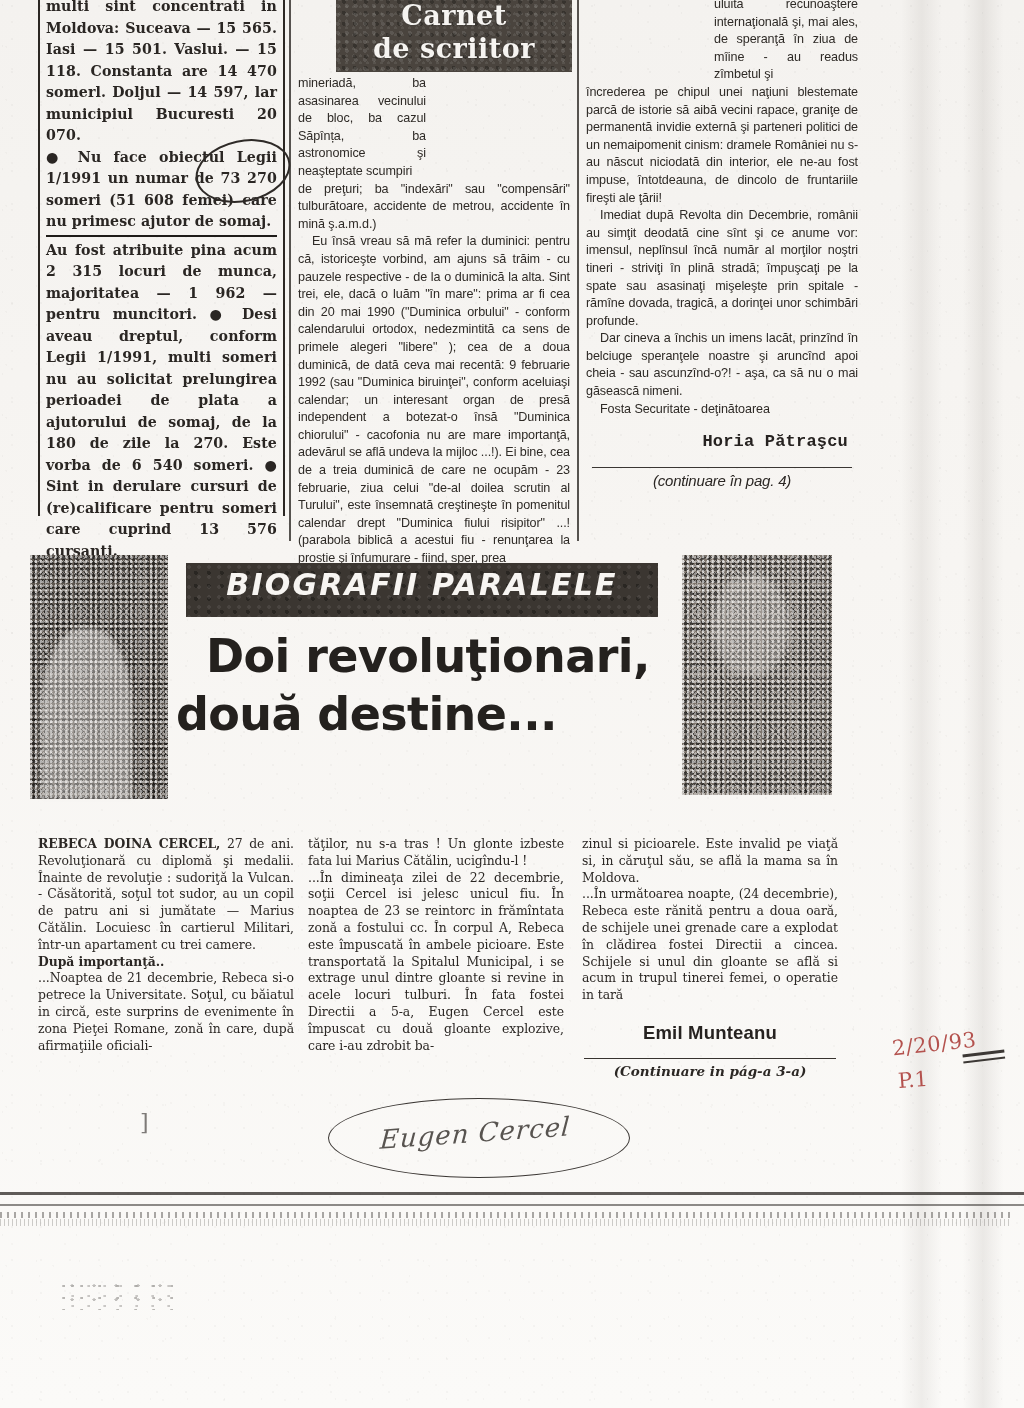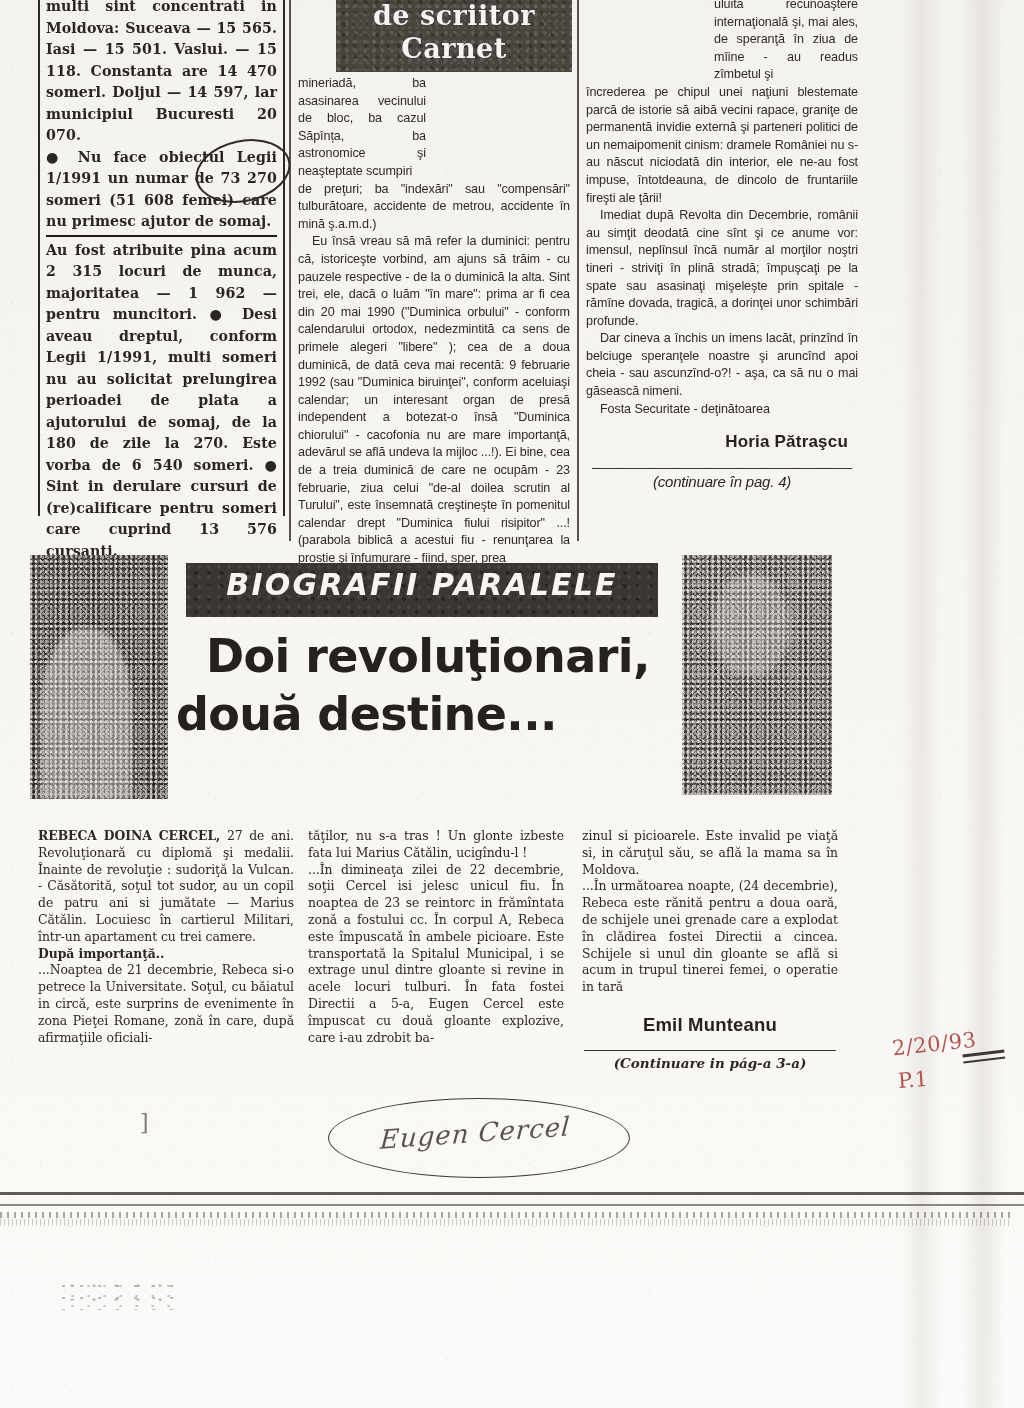--- a/index.html
+++ b/index.html
@@ -134,21 +134,21 @@
     font-family: "Liberation Sans", sans-serif;
     font-size: 12.6px;
     line-height: 17.6px;
     color: #2e2a26;
     text-align: justify;
     margin: 0;
     letter-spacing: -.1px;
   }
   .c3-indentwrap { margin-left: 128px; }
   .byline {
-    font-family: Liberation Sans, sans-serif;
+    font-family: Liberation Mono, monospace;
     font-weight: 700;
     font-size: 17px;
     text-align: right;
     color: #262220;
     margin: 14px 10px 0 0;
     letter-spacing: .2px;
   }
   .cont-rule {
     border: 0;
     border-top: 1.6px solid #3a3633;
@@ -245,21 +245,21 @@
   }
   #headline .l1 { display: block; text-align: left; padding-left: 30px; }
   #headline .l2 { display: block; text-align: left; padding-right: 4px; }
 
   
   #bottom-section {
     position: absolute;
     left: 8px; top: 828px;
     width: 840px; height: 240px;
   }
-  .bcol { position: absolute; top: 4px; width: 256px; }
+  .bcol { position: absolute; top: 12px; width: 256px; }
   #bcol1 { left: 12px; }
   #bcol2 { left: 282px; }
   #bcol3 { left: 556px; }
   .btext {
     font-family: "DejaVu Serif", serif;
     font-size: 12.4px;
     line-height: 16.8px;
     color: #2b2724;
     text-align: justify;
     margin: 0;
@@ -400,22 +400,22 @@
           <p class="c1text">multi sint concentrati in Moldova: Suceava — 15 565. Iasi — 15 501. Vaslui. — 15 118. Constanta are 14 470 somerl. Doljul — 14 597, lar municipiul Bucuresti 20 070.</p>
           <p class="c1text">● Nu face obiectul Legii 1/1991 un numar de 73 270 someri (51 608 femei) care nu primesc ajutor de somaj.</p>
           <hr class="rule1">
           <p class="c1text">Au fost atribuite pina acum 2 315 locuri de munca, majoritatea — 1 962 — pentru muncitori. ● Desi aveau dreptul, conform Legii 1/1991, multi someri nu au solicitat prelungirea perioadei de plata a ajutorului de somaj, de la 180 de zile la 270. Este vorba de 6 540 someri. ● Sint in derulare cursuri de (re)calificare pentru someri care cuprind 13 576 cursanti.</p>
           <div class="sig-paren">(Dana Ionescu)</div>
         </div>
       </div>
 
       <div class="col" id="col2">
         <div id="carnet-block">
+          <div>Carnet</div>
           <div>de scriitor</div>
-          <div>Carnet</div>
         </div>
         <p class="c2text c2-narrow">mineriadă, ba asasinarea vecinului de bloc, ba cazul Săpînța, ba astronomice şi neaşteptate scumpiri</p>
         <p class="c2text">de preţuri; ba "indexări" sau "compensări" tulburătoare, accidente de metrou, accidente în mină ş.a.m.d.)</p>
         <p class="c2text ital" style="text-indent:14px;">Eu însă vreau să mă refer la duminici: pentru că, istoriceşte vorbind, am ajuns să trăim - cu pauzele respective - de la o duminică la alta. Sint trei, ele, dacă o luăm "în mare": prima ar fi cea din 20 mai 1990 ("Duminica orbului" - conform calendarului ortodox, nedezmintită ca sens de primele alegeri "libere" ); cea de a doua duminică, de dată ceva mai recentă: 9 februarie 1992 (sau "Duminica biruinţei", conform aceluiaşi calendar; un interesant organ de presă independent a botezat-o însă "Duminica chiorului" - cacofonia nu are mare importanţă, adevărul se află undeva la mijloc ...!). Ei bine, cea de a treia duminică de care ne ocupăm - 23 februarie, ziua celui "de-al doilea scrutin al Turului", este însemnată creştineşte în pomenitul calendar drept "Duminica fiului risipitor" ...! (parabola biblică a acestui fiu - renunţarea la prostie şi înfumurare - fiind, sper, prea</p>
       </div>
 
       <div class="col" id="col3">
         <p class="c3text c3-indentwrap">uluită recunoaştere internaţională şi, mai ales, de speranţă în ziua de mîine - au readus zîmbetul şi</p>
         <p class="c3text">încrederea pe chipul unei naţiuni blestemate parcă de istorie să aibă vecini rapace, graniţe de permanentă invidie externă şi parteneri politici de un nemaipomenit cinism: dramele României nu s-au născut niciodată din interior, ele ne-au fost impuse, întotdeauna, de dincolo de fruntariile fireşti ale ţării!</p>
         <p class="c3text" style="text-indent:14px;">Imediat după Revolta din Decembrie, românii au simţit deodată cine sînt şi ce anume vor: imensul, neplînsul încă număr al morţilor noştri tineri - striviţi în plină stradă; împuşcaţi pe la spate sau asasinaţi mişeleşte prin spitale - rămîne dovada, tragică, a dorinţei unor schimbări profunde.</p>

